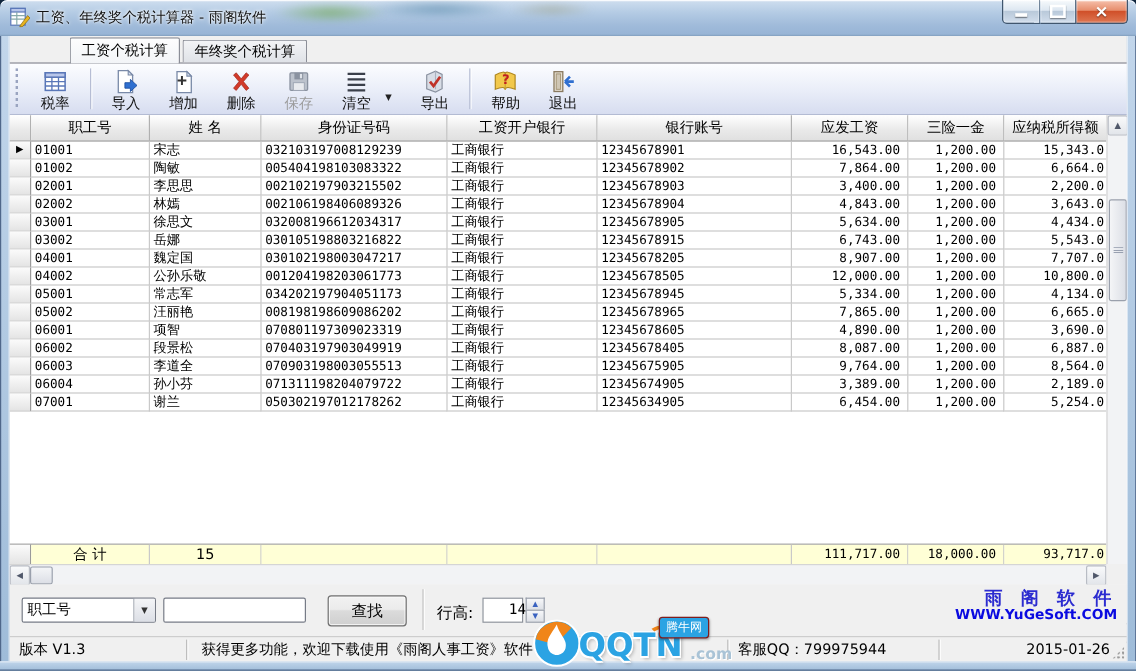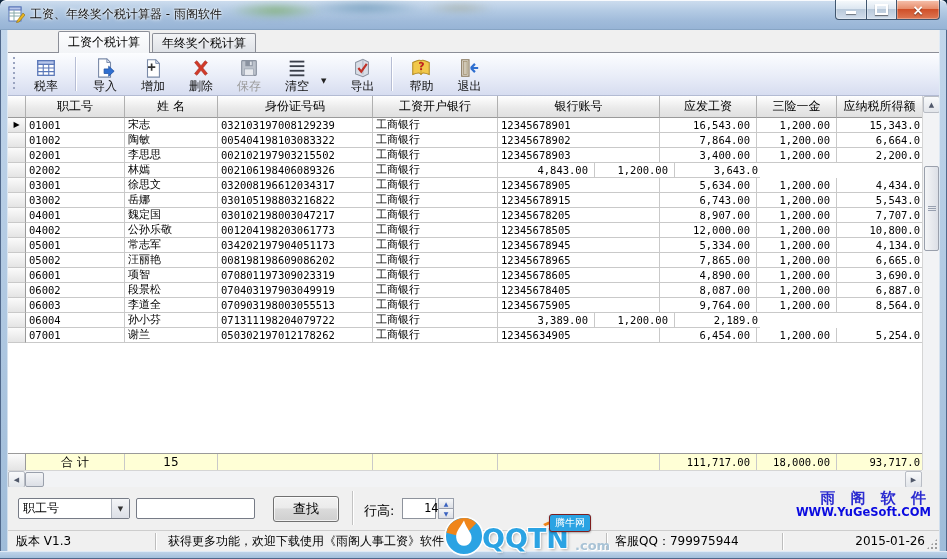--- a/index.html
+++ b/index.html
@@ -320,20 +320,21 @@
             <div class="g-cell cw-5 num mono">3,400.00</div>
             <div class="g-cell cw-6 num mono">1,200.00</div>
             <div class="g-cell cw-7 num mono">2,200.0</div>
           </div>
           <div class="g-row">
             <div class="g-cell sel cw-sel"></div>
             <div class="g-cell cw-0 mono">02002</div>
             <div class="g-cell cw-1">林嫣</div>
             <div class="g-cell cw-2 mono">002106198406089326</div>
             <div class="g-cell cw-3">工商银行</div>
+            <div class="g-cell cw-4 mono">12345678904</div>
             <div class="g-cell cw-5 num mono">4,843.00</div>
             <div class="g-cell cw-6 num mono">1,200.00</div>
             <div class="g-cell cw-7 num mono">3,643.0</div>
           </div>
           <div class="g-row">
             <div class="g-cell sel cw-sel"></div>
             <div class="g-cell cw-0 mono">03001</div>
             <div class="g-cell cw-1">徐思文</div>
             <div class="g-cell cw-2 mono">032008196612034317</div>
             <div class="g-cell cw-3">工商银行</div>
@@ -429,20 +430,21 @@
             <div class="g-cell cw-5 num mono">9,764.00</div>
             <div class="g-cell cw-6 num mono">1,200.00</div>
             <div class="g-cell cw-7 num mono">8,564.0</div>
           </div>
           <div class="g-row">
             <div class="g-cell sel cw-sel"></div>
             <div class="g-cell cw-0 mono">06004</div>
             <div class="g-cell cw-1">孙小芬</div>
             <div class="g-cell cw-2 mono">071311198204079722</div>
             <div class="g-cell cw-3">工商银行</div>
+            <div class="g-cell cw-4 mono">12345674905</div>
             <div class="g-cell cw-5 num mono">3,389.00</div>
             <div class="g-cell cw-6 num mono">1,200.00</div>
             <div class="g-cell cw-7 num mono">2,189.0</div>
           </div>
           <div class="g-row">
             <div class="g-cell sel cw-sel"></div>
             <div class="g-cell cw-0 mono">07001</div>
             <div class="g-cell cw-1">谢兰</div>
             <div class="g-cell cw-2 mono">050302197012178262</div>
             <div class="g-cell cw-3">工商银行</div>

